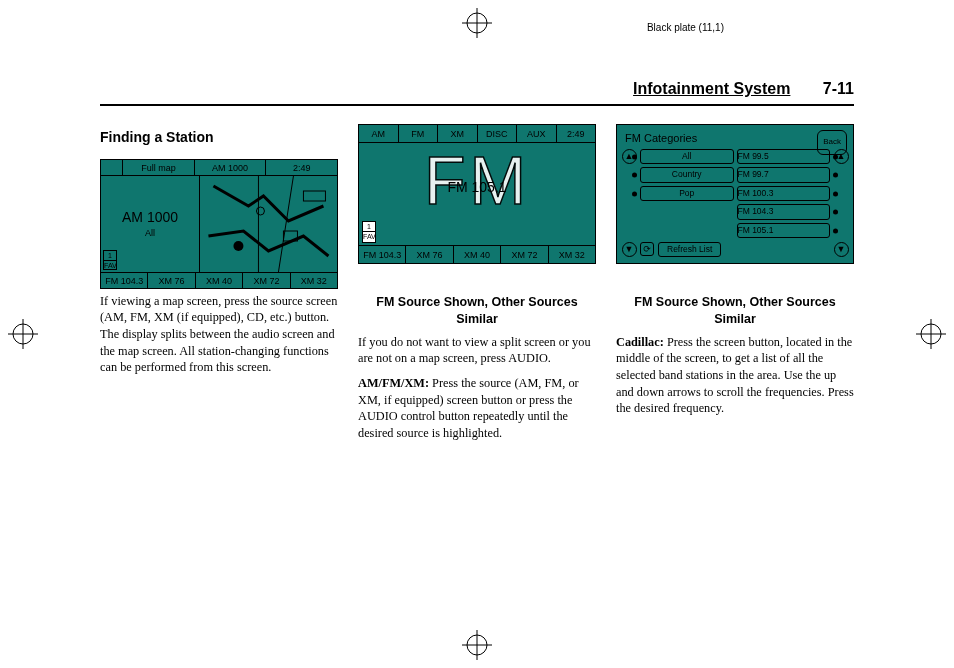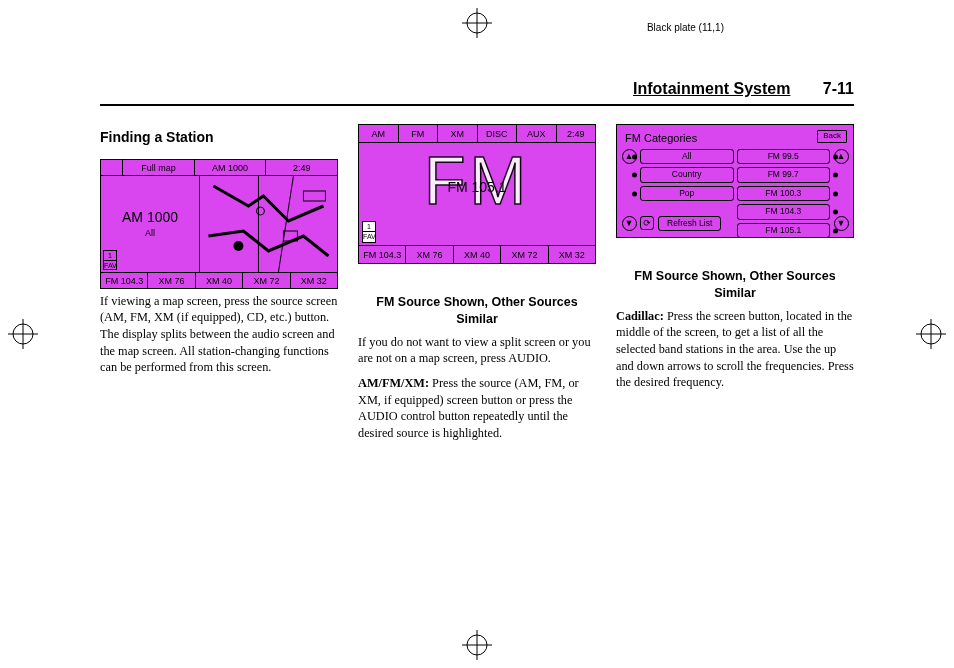--- a/index.html
+++ b/index.html
@@ -73,21 +73,21 @@
   .caption.c2 { margin-top: 30px; text-align: center; }
   p { margin: 4px 0 8px; font-family: Liberation Serif, serif; }
   b { font-weight: bold; }
 
   
   .diagram {
     border: 1.5px solid #000;
     width: 100%;
     font-size: 10px;
     position: relative;
-    background:#d946ef;
+    background:#0f766e;
   }
   
   .d1 { height: 130px; margin-top: 6px;}
   .d1 .toprow, .d1 .botrow {
     display:flex; height:16px; border-bottom:1px solid #000;
   }
   .d1 .botrow { border-top:1px solid #000; border-bottom:none; position:absolute; bottom:0; left:0; right:0;}
   .d1 .cell { flex:1; border-right:1px solid #000; text-align:center; line-height:16px; font-size:9px;}
   .d1 .cell:last-child{border-right:none;}
   .d1 .cell.empty{flex:0.3;}
@@ -113,29 +113,29 @@
     position:absolute; top:-8px; left:0; right:0;
     font-family: "Arial Narrow", Arial;
     opacity:0.9;
   }
   .d2 .bigfm span{ color:#fff; -webkit-text-stroke:1.5px #000;}
   .d2 .freq{position:absolute; top:34%; left:0; right:0; font-size:14px; z-index:2;}
   .d2 .fav { position:absolute; left:3px; bottom:20px; width:14px; height:22px; border:1px solid #000; font-size:7px; text-align:center; background:#fff; z-index:3;}
   .d2 .fav .n{border-bottom:1px solid #000;}
 
   
-  .d3 { height:114px; padding:6px 4px 4px;}
+  .d3 { height:140px; padding:6px 4px 4px;}
   .d3 .titlebar{ position:absolute; top:6px; left:8px; font-size:11px;}
-  .d3 .back{ position:absolute; top:5px; right:6px; font-size:8px; border:1px solid #000; border-radius:1px; padding:0 5px;}
+  .d3 .back{ position:absolute; top:5px; right:6px; font-size:8px; border:1px solid #000; border-radius:6px; padding:6px 5px;}
   .d3 .body{position:absolute; top:24px; left:4px; right:4px; bottom:6px; display:flex; gap:3px;}
   .d3 .arrows{width:16px; display:flex; flex-direction:column; justify-content:space-between; align-items:center;}
   .d3 .arrows.right{}
   .d3 .arrow{width:15px; height:15px; border:1px solid #000; border-radius:50%; font-size:9px; line-height:13px; text-align:center;}
   .d3 .listcol{flex:1; display:flex; flex-direction:column; gap:3px;}
-  .d3 .item{border:1px solid #000; border-radius:3px; font-size:8.5px; text-align:center; padding:1px 0; position:relative;}
+  .d3 .item{border:1px solid #000; border-radius:3px; font-size:8.5px; text-align:left; padding:1px 0; position:relative;}
   .d3 .listcol.cat .item{ text-align:center; }
   .d3 .dot{position:absolute; width:5px; height:5px; border-radius:50%; background:#000; top:50%; transform:translateY(-50%);}
   .d3 .listcol.cat .dot{ left:-9px;}
   .d3 .listcol.freq .dot{ right:-9px;}
   .d3 .refresh{ display:flex; align-items:center; gap:4px; margin-top:auto;}
   .d3 .refresh .ic{width:14px;height:14px;border:1px solid #000; border-radius:3px; font-size:9px; text-align:center; line-height:12px;}
   .d3 .refresh .lbl{border:1px solid #000; border-radius:3px; font-size:8.5px; padding:1px 8px;}
 </style>
 </head>
 <body>

